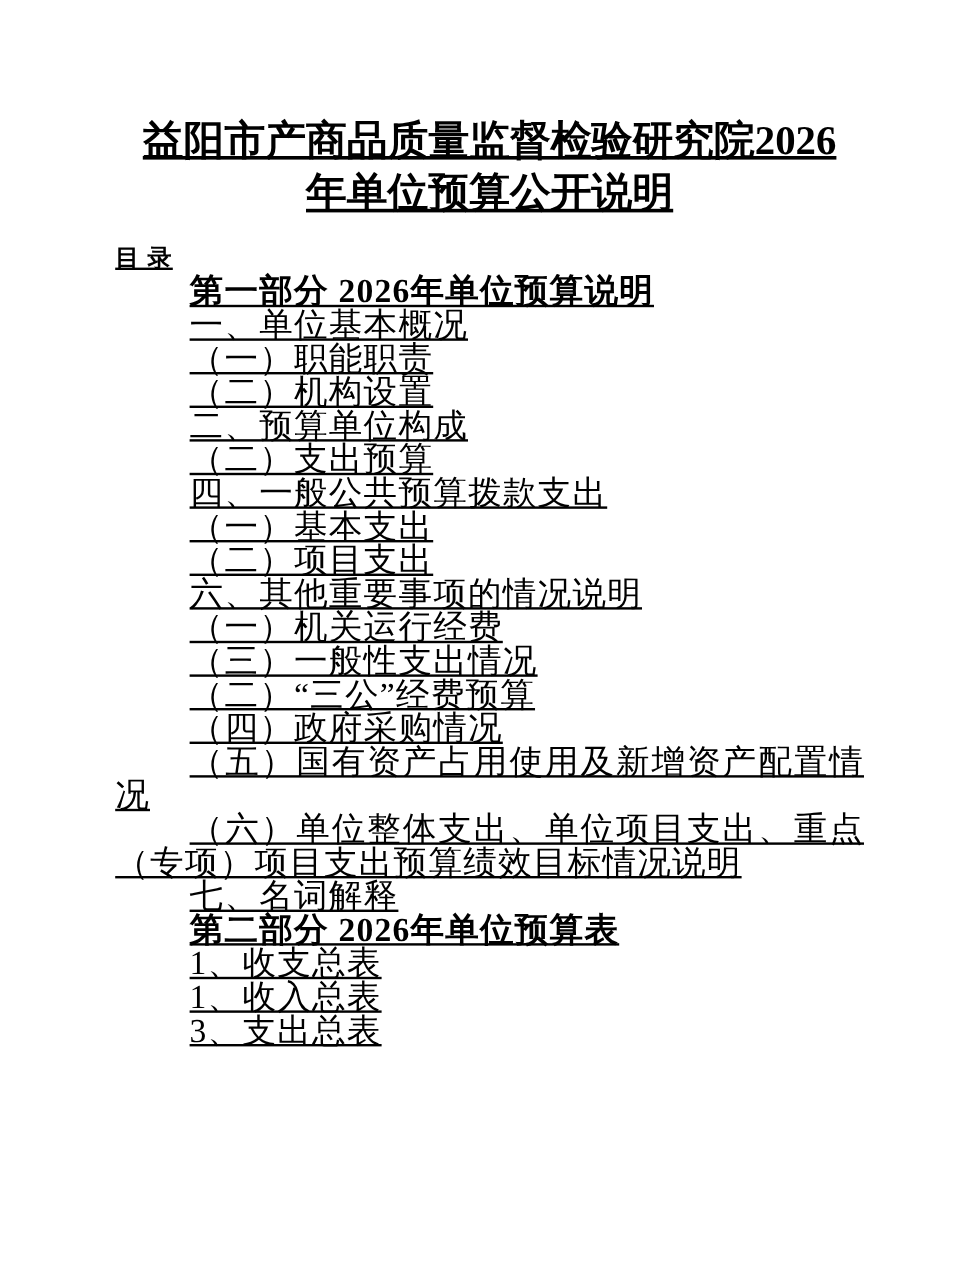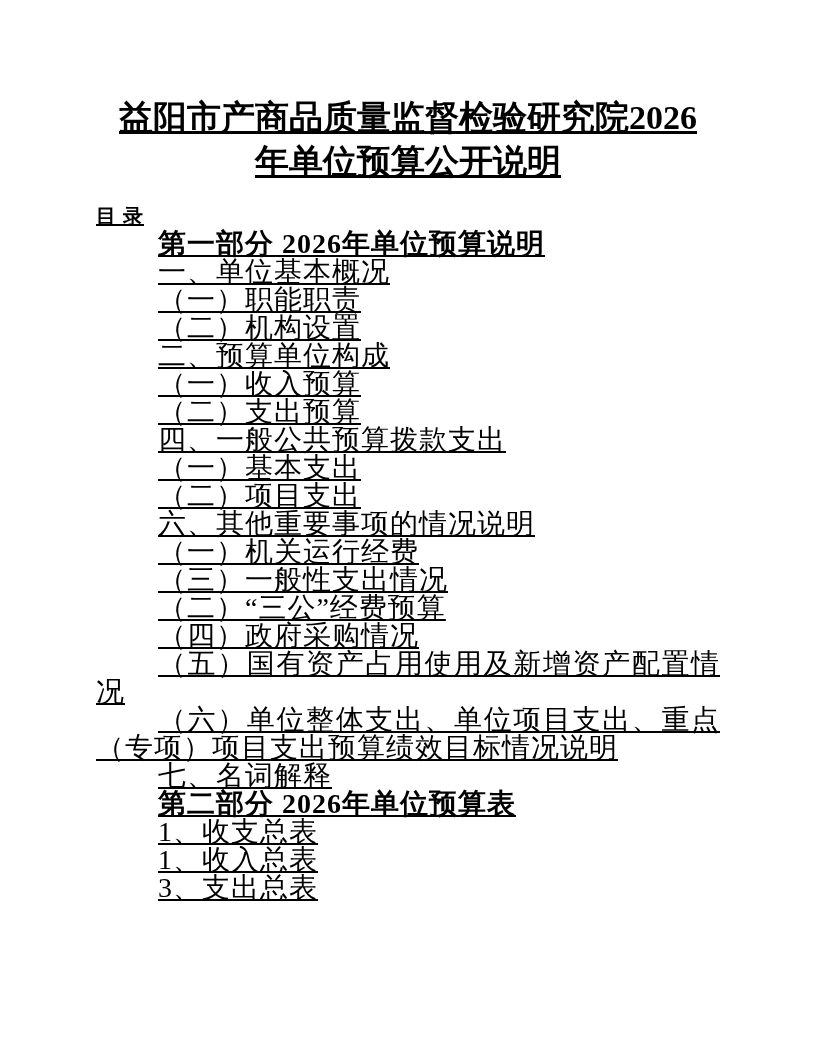--- a/index.html
+++ b/index.html
@@ -77,21 +77,20 @@
 
       <p class="toc-entry">一、单位基本概况</p>
 
       <p class="toc-entry">（一）职能职责</p>
 
       <p class="toc-entry">（二）机构设置</p>
 
       <p class="toc-entry">二、预算单位构成</p>
 
 
-      <p class="toc-entry">（一）收入预算</p>
 
       <p class="toc-entry">（二）支出预算</p>
 
       <p class="toc-entry">四、一般公共预算拨款支出</p>
 
       <p class="toc-entry">（一）基本支出</p>
 
       <p class="toc-entry">（二）项目支出</p>
 
 

